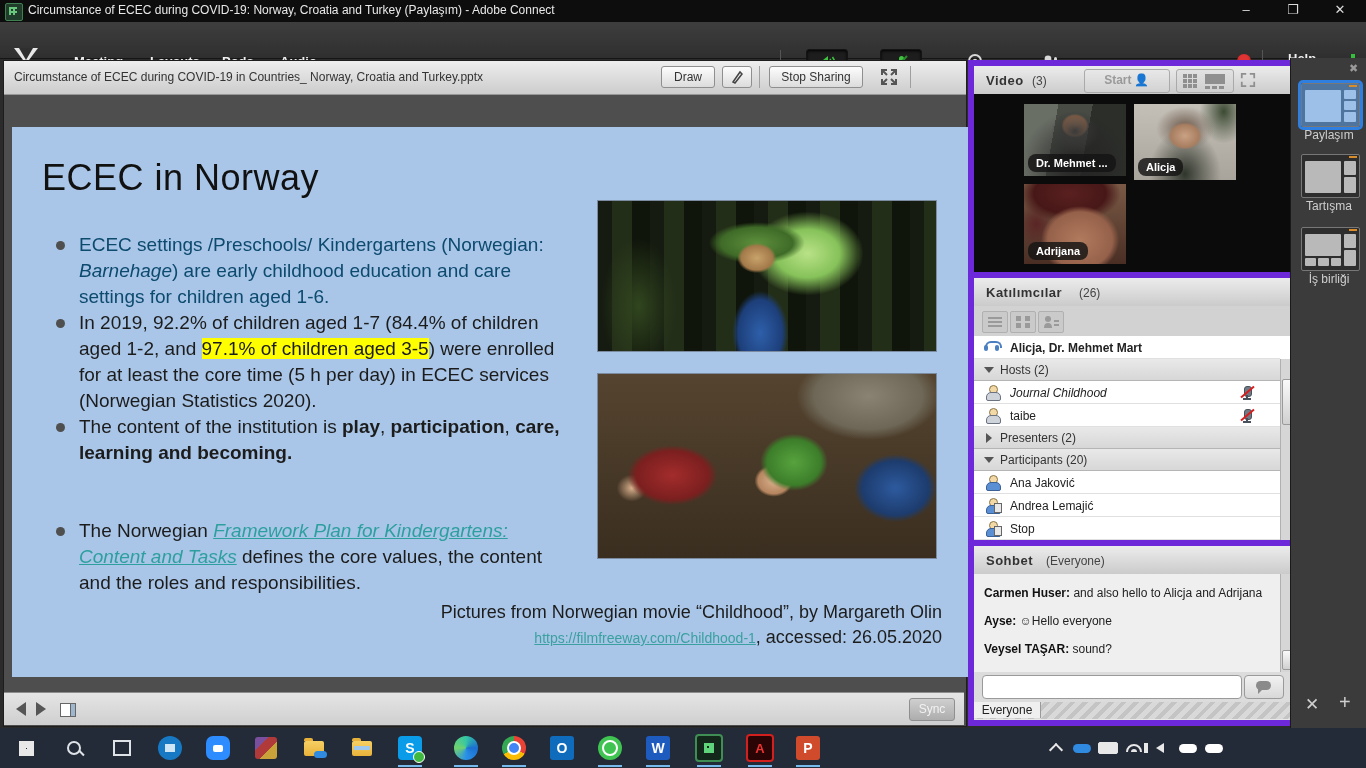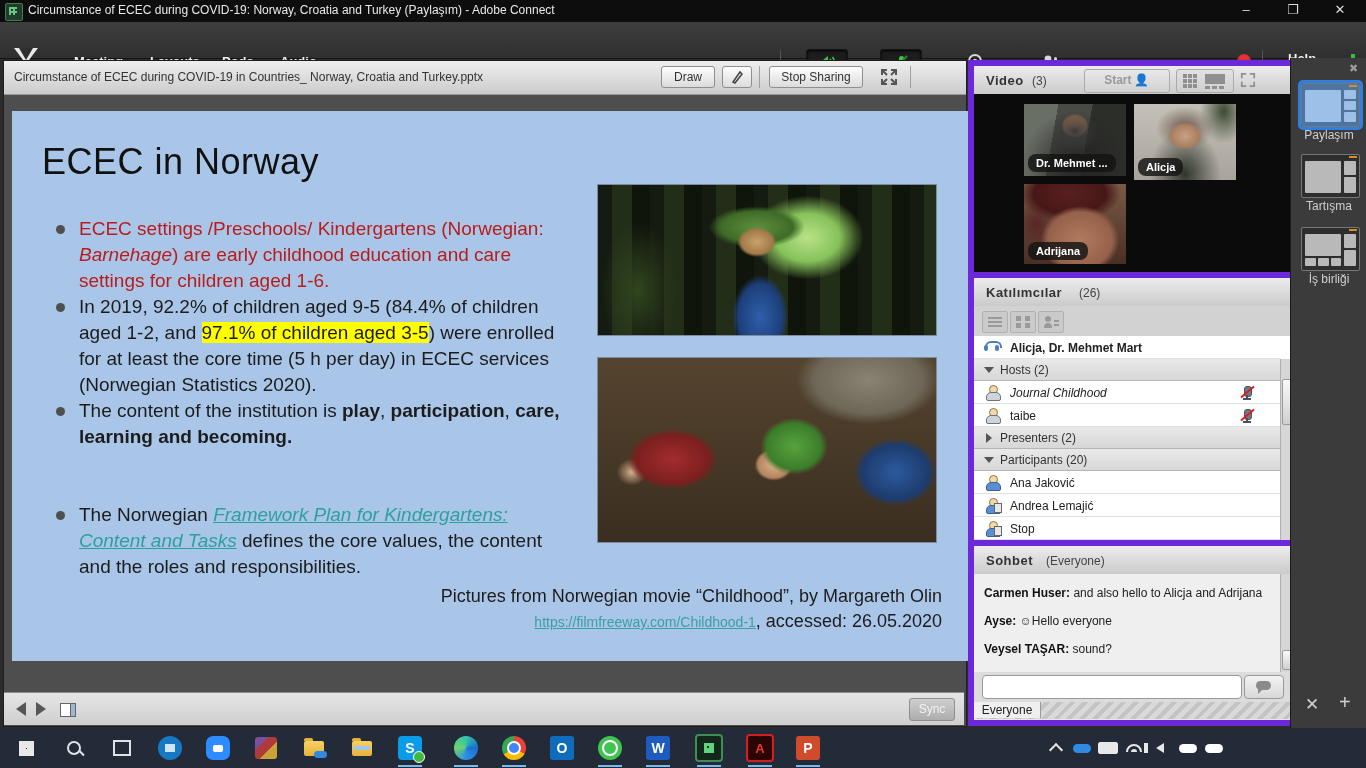--- a/index.html
+++ b/index.html
@@ -37,26 +37,26 @@
   .share-header{left:0;top:0;width:100%;height:33px;}
   .share-title{left:10px;top:9px;font-size:12px;color:#333;}
   .gbtn{background:linear-gradient(#fdfdfd,#dcdcdc);border:1px solid #8f8f8f;border-radius:3px;
     font-size:12px;color:#333;text-align:center;}
   .iconbtn{background:linear-gradient(#fdfdfd,#dcdcdc);border:1px solid #8f8f8f;border-radius:3px;}
   .vline{background:#9f9f9f;width:1px;}
   .menu-glyph{width:14px;height:10px;border-top:2px solid #555;border-bottom:2px solid #555;}
   .menu-glyph::before{content:"";display:block;margin-top:2px;height:2px;background:#555;}
 
   
-  .slide{left:8px;top:50px;width:958px;height:550px;background:#a9c6e8;}
+  .slide{left:8px;top:66px;width:958px;height:550px;background:#a9c6e8;}
   .slide-title{left:30px;top:30px;font-size:36px;color:#111;letter-spacing:0.5px;}
   .bullet{position:absolute;font-size:19px;line-height:26px;}
   .dot{position:absolute;width:9px;height:9px;border-radius:50%;background:#4f4f4f;}
   .btxt{position:absolute;width:486px;}
-  .gray{color:#b91c1c;}
+  .gray{color:#0c4a6e;}
   .blk{color:#1c1c1c;}
   .hl{background:#ffff00;}
   .tlink{color:#2e9f9f;text-decoration:underline;font-style:italic;}
   .caption{position:absolute;left:410px;top:473px;width:520px;text-align:right;font-size:18px;line-height:25px;color:#1c1c1c;}
   .caplink{color:#3aa0a0;text-decoration:underline;font-size:14px;}
 
   
   .photo1{left:585px;top:73px;width:338px;height:150px;border:1px solid #7d8ba0;
     background:
       radial-gradient(40px 60px at 48% 88%, #2e5faa 0%, #1d3f7a 55%, transparent 70%),
@@ -301,21 +301,21 @@
       <div class="bullet" style="left:0;top:105px">
         <span class="dot" style="left:44px;top:9px"></span>
         <span class="btxt gray" style="left:67px;top:0">
           <span>ECEC settings /Preschools/ Kindergartens (Norwegian: </span><i>Barnehage</i><span>) are early childhood education and care settings for children aged 1-6.</span>
         </span>
       </div>
 
       <div class="bullet" style="left:0;top:183px">
         <span class="dot" style="left:44px;top:9px"></span>
         <span class="btxt blk" style="left:67px;top:0">
-          <span>In 2019, 92.2% of children aged 9-5 (84.4% of children aged 1-2, and </span><span class="hl">97.1% of children aged 3-5</span><span>) were enrolled for at least the core time (5 h per day) in ECEC services (Norwegian Statistics 2020).</span>
+          <span>In 2019, 92.2% of children aged 1-7 (84.4% of children aged 1-2, and </span><span class="hl">97.1% of children aged 3-5</span><span>) were enrolled for at least the core time (5 h per day) in ECEC services (Norwegian Statistics 2020).</span>
         </span>
       </div>
 
       <div class="bullet" style="left:0;top:287px">
         <span class="dot" style="left:44px;top:9px"></span>
         <span class="btxt blk" style="left:67px;top:0">
           <span>The content of the institution is </span><b>play</b><span>, </span><b>participation</b><span>, </span><b>care, learning and becoming.</b>
         </span>
       </div>
 

